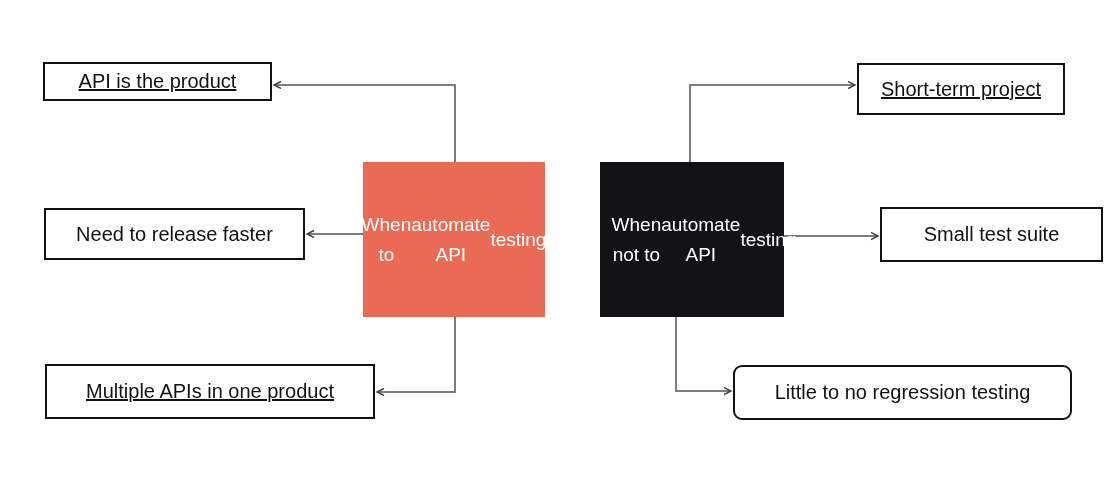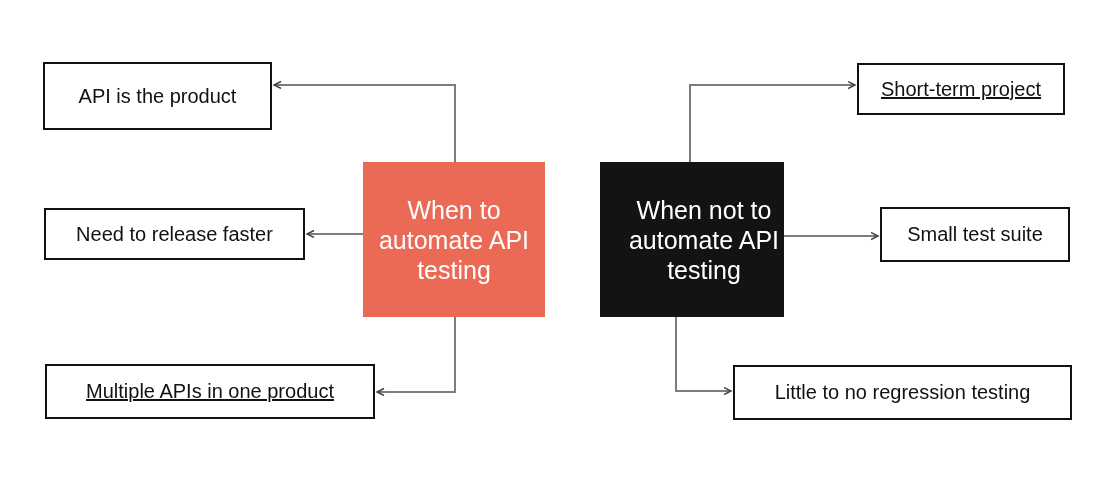--- a/index.html
+++ b/index.html
@@ -36,33 +36,33 @@
   }
   .reason {
     background: #ffffff;
     border: 2px solid #111111;
     color: #111111;
     font-size: 20px;
     white-space: nowrap;
   }
   .center {
     color: #ffffff;
-    font-size: 25px;
+    font-size: 19px;
     line-height: 30px;
-    flex-direction: column;
+    flex-direction: row;
   }
   .center-red   { left: 363px; top: 162px; width: 182px; height: 155px; background: #EB6A55; }
   .center-black { left: 600px; top: 162px; width: 184px; height: 155px; background: #131316; padding-left: 24px; }
 
-  .b-api      { left: 43px;  top: 62px;  width: 229px; height: 68px; }
+  .b-api      { left: 43px;  top: 62px;  width: 229px; height: 39px; text-decoration: underline; }
   .b-release  { left: 44px;  top: 208px; width: 261px; height: 52px; }
   .b-multiple { left: 45px;  top: 364px; width: 330px; height: 55px; text-decoration: underline; }
   .b-short    { left: 857px; top: 63px;  width: 208px; height: 52px; text-decoration: underline; }
-  .b-small    { left: 880px; top: 207px; width: 190px; height: 55px; }
-  .b-little   { left: 733px; top: 365px; width: 339px; height: 55px; }
+  .b-small    { left: 880px; top: 207px; width: 223px; height: 55px; }
+  .b-little   { left: 733px; top: 365px; width: 339px; height: 55px; border-radius: 9px; }
 </style>
 </head>
 <body>
 
 <div class="canvas">
 
   <svg class="connectors" width="1120" height="483" viewBox="0 0 1120 483">
     <defs>
       <marker id="arrow" markerUnits="userSpaceOnUse" markerWidth="12" markerHeight="12" refX="7.5" refY="4" orient="auto">
         <path d="M0.5,0.5 L7.5,4 L0.5,7.5" fill="none" stroke="#3f3f3f" stroke-width="1.4"></path>

